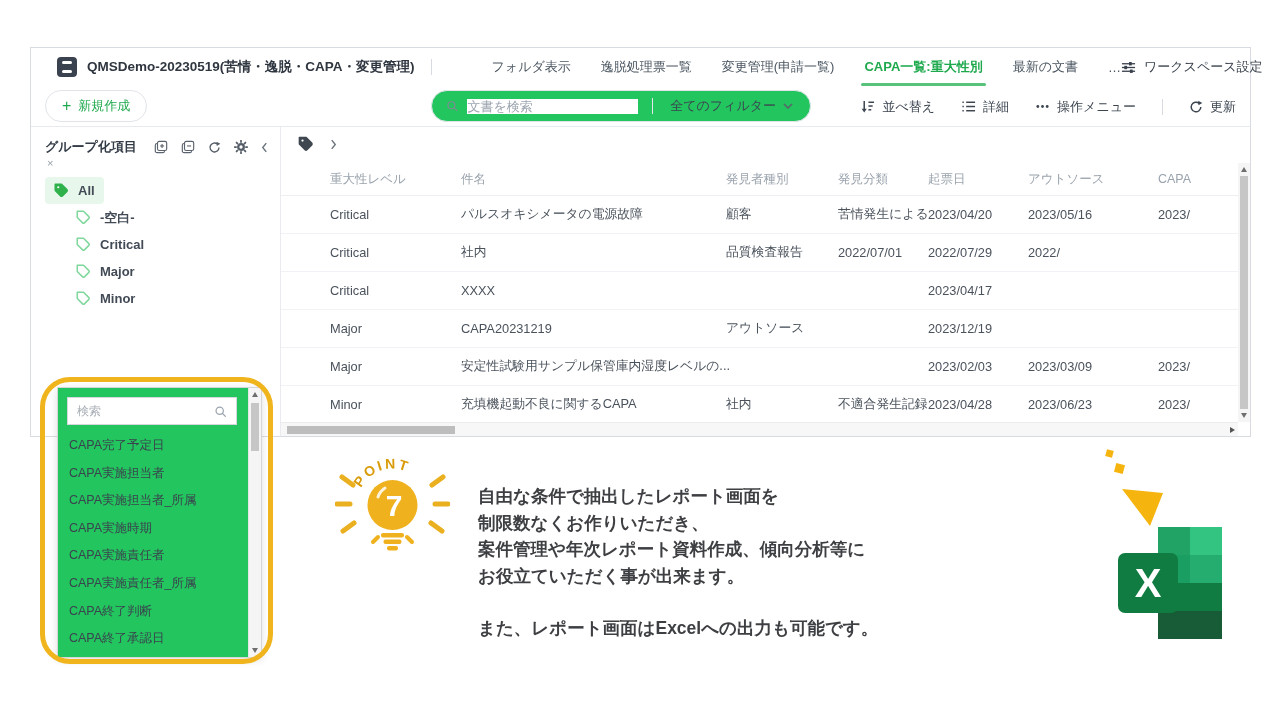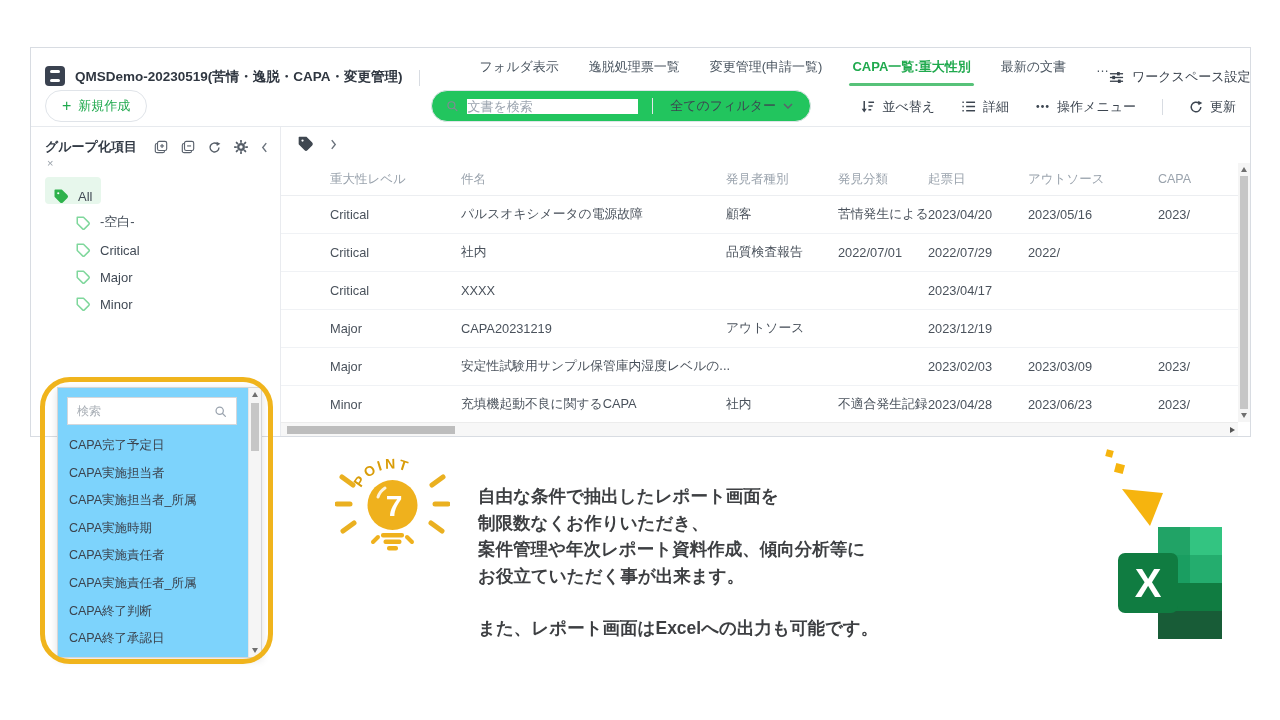--- a/index.html
+++ b/index.html
@@ -5,21 +5,21 @@
   * { margin:0; padding:0; box-sizing:border-box; }
   body { background:#fff; }
   .page { position:relative; width:1280px; height:720px; background:#fff; overflow:hidden;
           font-family:"Liberation Sans", sans-serif; color:#3d4048; }
 
   
   .app { position:absolute; left:30px; top:47px; width:1221px; height:390px;
          border:1px solid #d8dce2; background:#fff; }
 
   
-  .hdr { position:absolute; top:0; left:0; right:0; height:38px; display:flex; align-items:flex-end; padding:0 14px; }
+  .hdr { position:absolute; top:0; left:12px; right:0; height:38px; display:flex; align-items:center; padding:0 14px; }
   .drawer-ic { width:20px; height:20px; background:#3a4250; border-radius:4px; position:relative; flex:none; }
   .drawer-ic::before, .drawer-ic::after { content:""; position:absolute; left:5px; right:5px; height:3px;
         background:#fff; border-radius:1.5px; }
   .drawer-ic::before { top:4px; } .drawer-ic::after { bottom:4px; }
   .hdr-title { font-weight:bold; font-size:13.5px; color:#2f3640; margin-left:10px; white-space:nowrap; }
   .vdiv { width:1px; height:16px; background:#d8dce2; margin:0 16px; flex:none; }
   .tabs { display:flex; align-items:center; gap:30px; font-size:13px; color:#4a5560;margin-left:44px; }
   .tab { position:relative; height:38px; display:flex; align-items:center; white-space:nowrap; cursor:default; }
   .tab.active { color:#1fa94d; font-weight:bold; }
   .tab.active::after { content:""; position:absolute; left:-3px; right:-3px; bottom:0; height:3px;
@@ -43,22 +43,22 @@
         font-size:13px; color:#3c4550; }
   .tbtn { display:flex; align-items:center; gap:7px; white-space:nowrap; }
 
   
   .sidebar { position:absolute; top:79px; left:0; width:250px; bottom:0; border-right:1px solid #e9ebef; padding:11px 12px 0 14px; }
   .sb-head { display:flex; align-items:center; }
   .sb-title { font-weight:bold; font-size:13px; color:#333b46; }
   .sb-icons { margin-left:auto; display:flex; align-items:center; gap:13px; }
   .sb-close { font-size:11px; color:#98a0a9; margin:1px 0 0 2px; width:max-content; }
   .side-list { margin-top:8px; }
-  .side-item { display:flex; align-items:flex-end; gap:9px; height:27px; font-size:13px; color:#414a55;
-        width:max-content; padding:0 9px; border-radius:4px; }
+  .side-item { display:flex; align-items:center; gap:9px; height:27px; font-size:13px; color:#414a55;
+        width:max-content; padding:0 9px; border-radius:4px;font-weight:bold; }
   .side-item.child { margin-left:22px; }
   .side-item.active { background:#e7f7ec; }
   .tag-ic path { fill:none; stroke:#7fd79c; stroke-width:2.4; stroke-linejoin:round; }
   .tag-ic .tag-hole { opacity:0; }
   .side-item.active .tag-ic path { fill:#2fb24c; stroke:#2fb24c; }
   .side-item.active .tag-ic .tag-hole { opacity:1; fill:#fff; stroke:none; }
 
   
   .main { position:absolute; left:250px; top:79px; right:0; bottom:0; }
   .minibar { position:absolute; top:9px; left:17px; display:flex; align-items:center; gap:16px; }
@@ -79,21 +79,21 @@
   .hscroll { position:absolute; left:0; right:12px; bottom:0; height:14px; background:#f7f7f7; border-top:1px solid #ececec; }
   .hthumb { position:absolute; left:6px; top:3px; width:168px; height:8px; background:#bdbdbd; }
   .arr-up { width:0; height:0; border-left:3.5px solid transparent; border-right:3.5px solid transparent;
         border-bottom:5px solid #6f6f6f; position:absolute; left:2.5px; top:4px; }
   .arr-down { width:0; height:0; border-left:3.5px solid transparent; border-right:3.5px solid transparent;
         border-top:5px solid #6f6f6f; position:absolute; left:2.5px; bottom:4px; }
   .arr-right { width:0; height:0; border-top:3.5px solid transparent; border-bottom:3.5px solid transparent;
         border-left:5px solid #555; position:absolute; right:3px; top:3.5px; }
 
   
-  .popup { position:absolute; left:57px; top:387px; width:205px; height:271px; background:#7dd3fc;
+  .popup { position:absolute; left:57px; top:387px; width:205px; height:271px; background:#22c55e;
         border:1px solid #d6d6d6; box-shadow:0 2px 8px rgba(0,0,0,.12); z-index:5; }
   .pop-search { position:absolute; left:9px; top:9px; right:24px; height:28px; border:1px solid #d4d7db;
         display:flex; align-items:center; padding:0 9px; background:#fff; }
   .pop-search input { border:none; outline:none; width:100%; font-size:12px; color:#3c4550;
         font-family:"Liberation Sans", sans-serif; }
   .pop-search input::placeholder { color:#a8aeb5; }
   .pop-scroll { position:absolute; top:0; right:0; bottom:0; width:13px; background:#f5f5f5; border-left:1px solid #e6e6e6; }
   .pop-thumb { position:absolute; left:2px; right:2px; top:15px; height:48px; background:#c6c6c6; }
   .pop-list { position:absolute; left:11px; top:44px; right:16px; bottom:1px; overflow:hidden; }
   .pop-item { height:27.6px; line-height:27.6px; font-size:12.5px; color:#3b434e; white-space:nowrap; }

